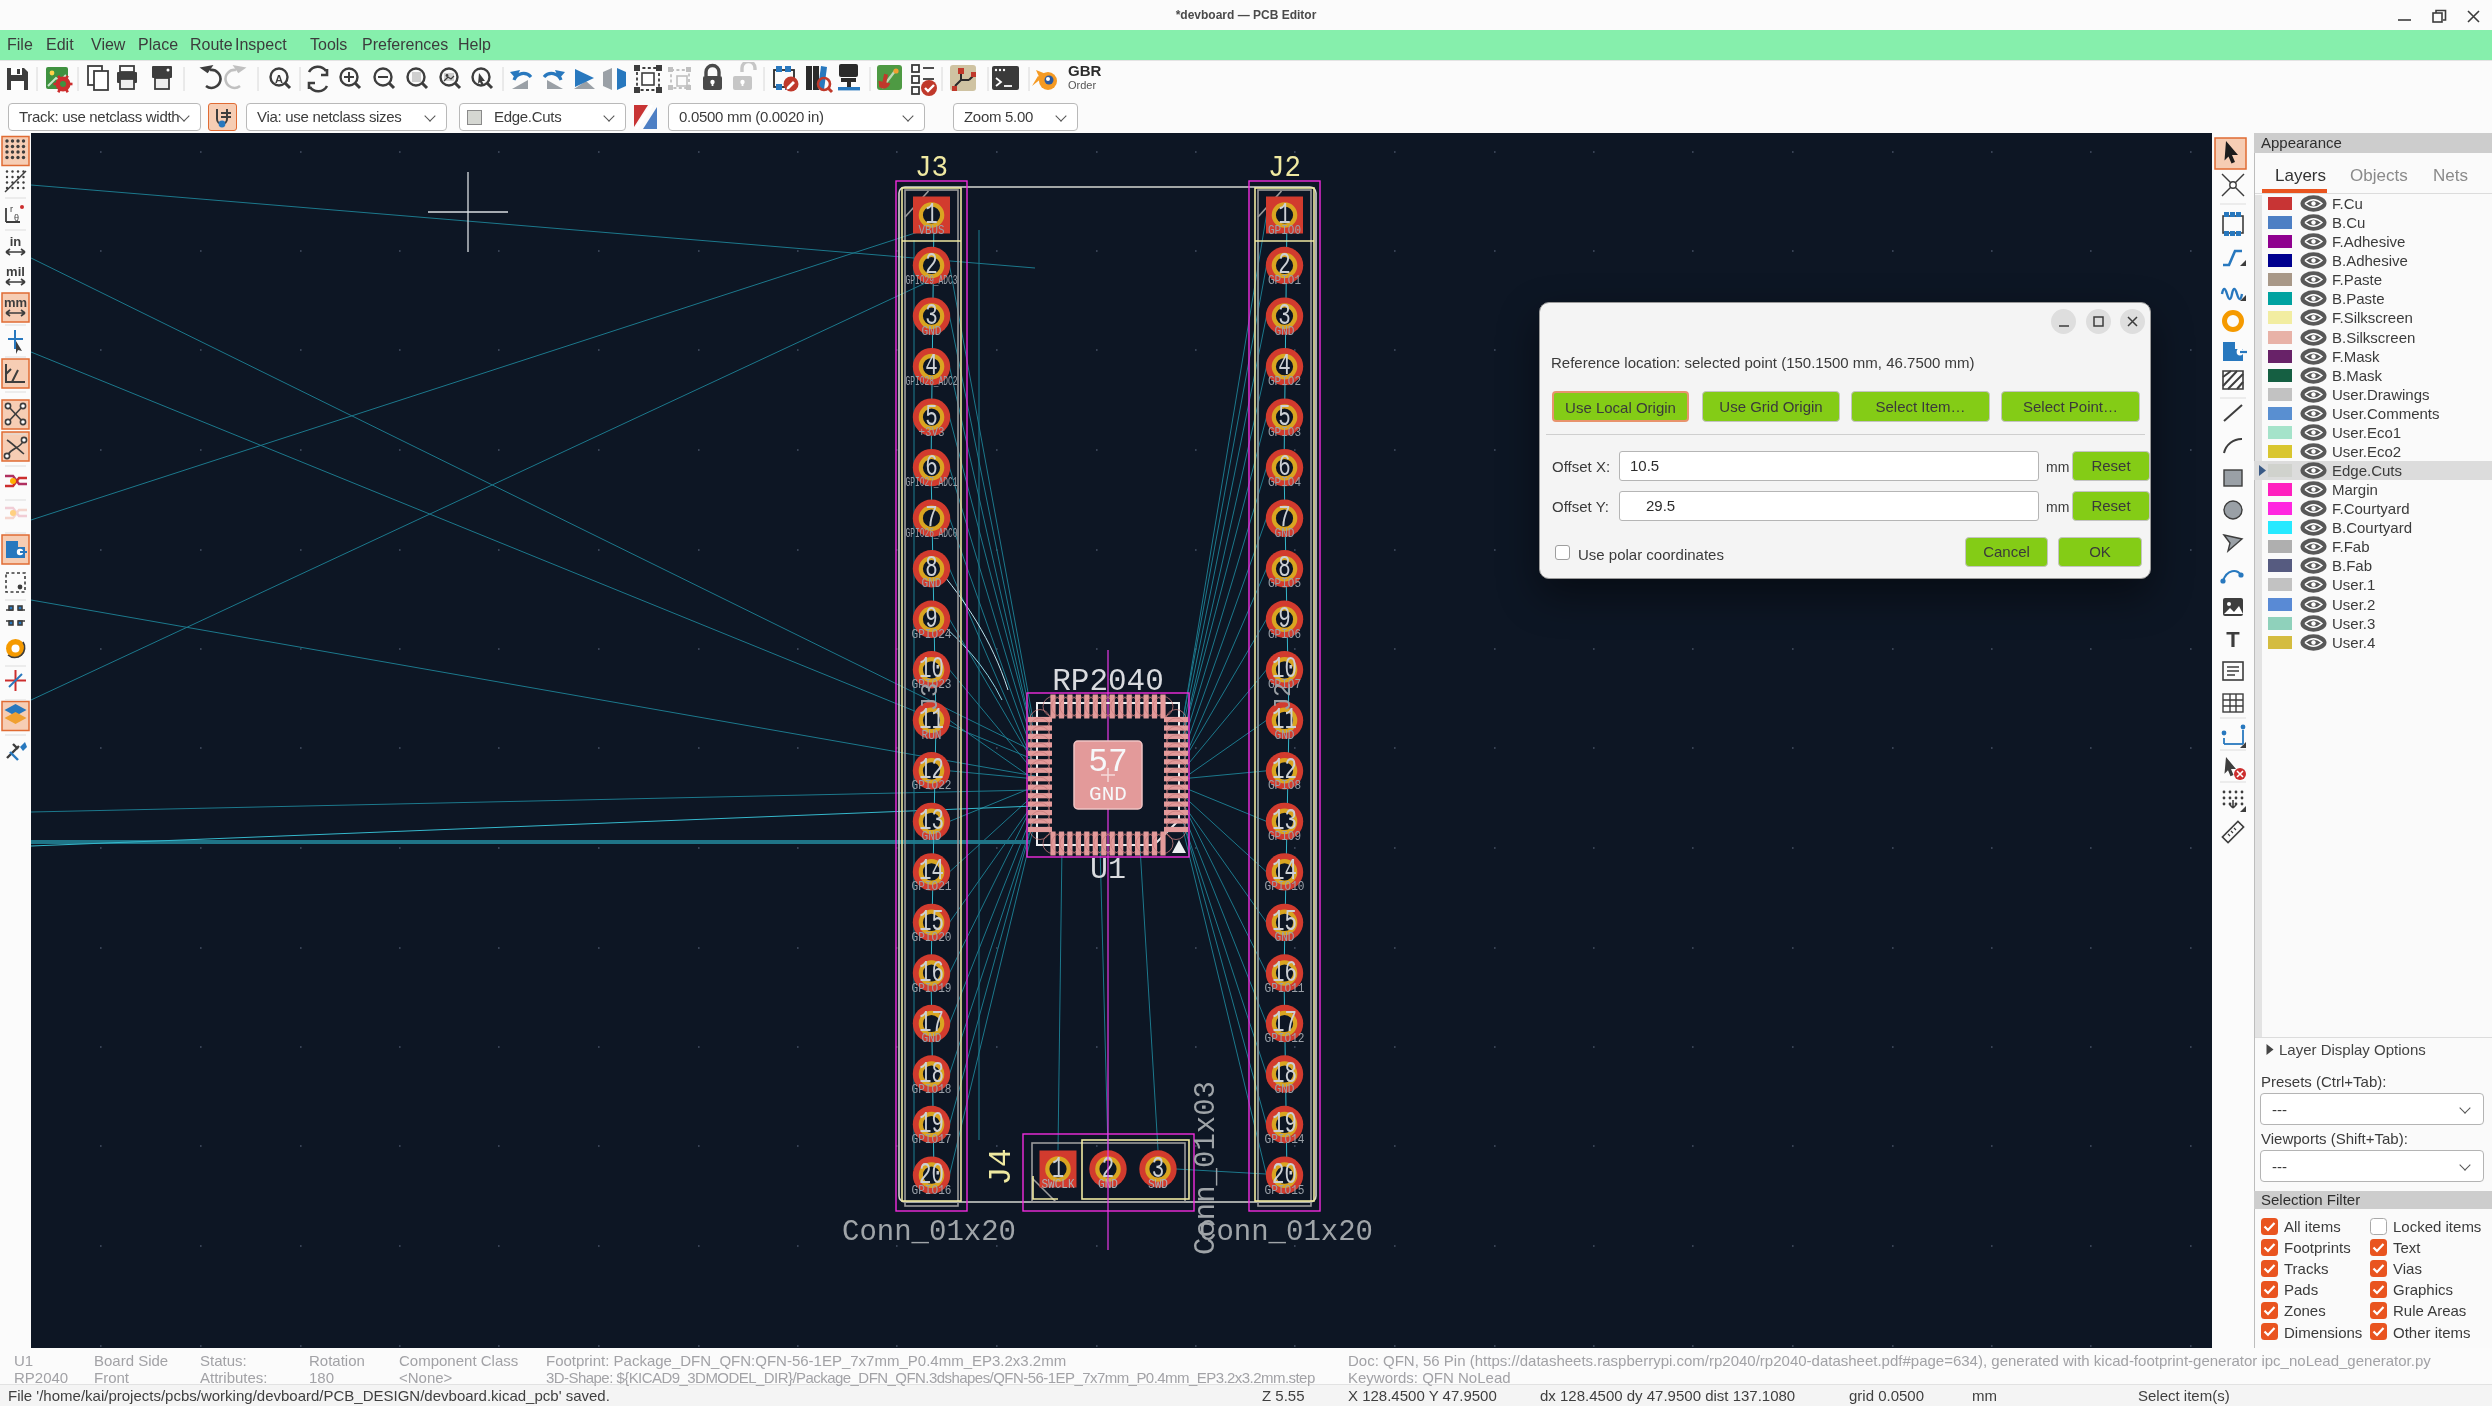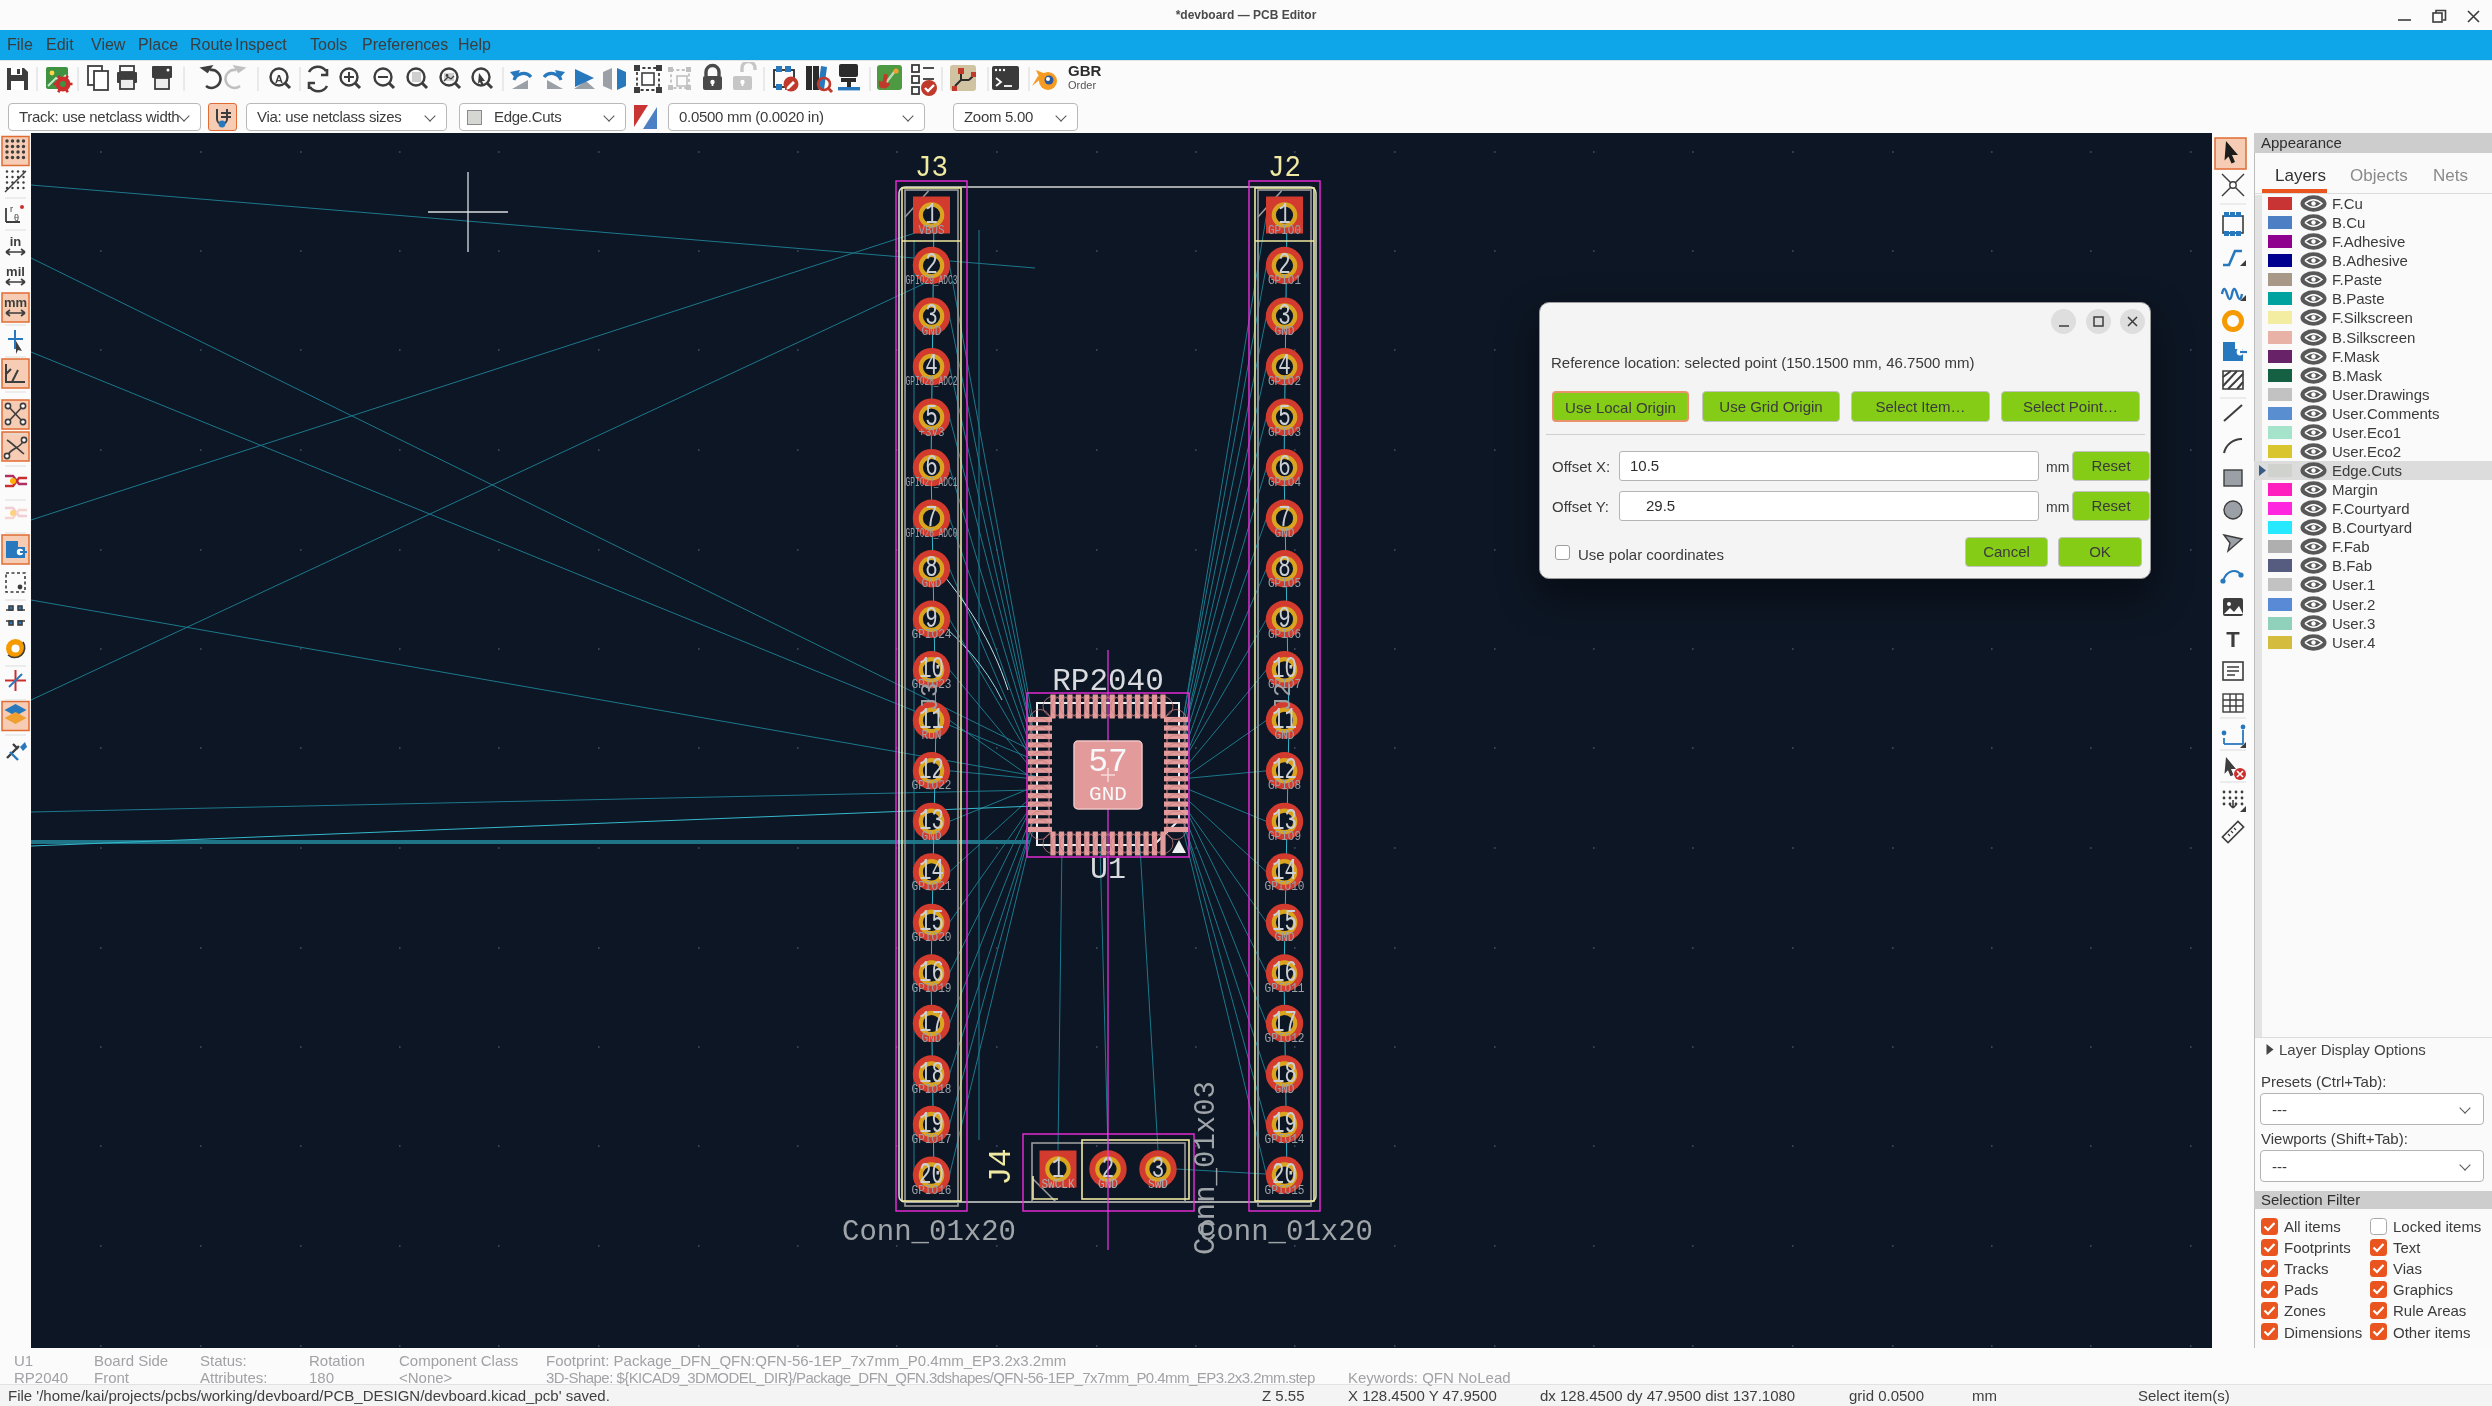--- a/index.html
+++ b/index.html
@@ -1,19 +1,19 @@
 <!DOCTYPE html>
 <html><head><meta charset="utf-8"><style>
 *{margin:0;padding:0;box-sizing:border-box}
 html,body{width:2492px;height:1406px;overflow:hidden;font-family:"Liberation Sans",sans-serif;background:#fbfbfb}
 #app{position:relative;width:2492px;height:1406px}
 .abs{position:absolute}
 #titlebar{left:0;top:0;width:2492px;height:30px;background:#fbfbfb}
 #title{width:100%;text-align:center;font-weight:bold;font-size:12px;color:#4a4a4a;line-height:30px}
-#menubar{left:0;top:30px;width:2492px;height:31px;background:#0ea5e9;border-bottom:1px solid #e4e4e4}
+#menubar{left:0;top:30px;width:2492px;height:31px;background:#86efac;border-bottom:1px solid #e4e4e4}
 .mi{position:absolute;top:0;height:31px;line-height:30px;font-size:16px;color:#3c3c3c}
 #tb1{left:0;top:62px;width:2492px;height:34px;background:#fbfbfb}
 #tb2{left:0;top:96px;width:2492px;height:38px;background:#fbfbfb}
 .dd{position:absolute;top:103px;height:28px;background:#fff;border:1px solid #b9b9b9;border-radius:4px;font-size:15px;color:#3c3c3c;line-height:26px}
 .dd .t{position:absolute;left:10px;top:0;white-space:nowrap;letter-spacing:-0.3px}
 .chev{position:absolute;width:8px;height:8px;border-right:1.6px solid #555;border-bottom:1.6px solid #555;transform:rotate(45deg)}
 .cv{position:absolute;right:12px;top:8px}
 #status1{left:0;top:1348px;width:2492px;height:36px;background:#fbfbfb}
 #status2{left:0;top:1384px;width:2492px;height:22px;background:#f4f4f4;border-top:1px solid #e2e2e2}
 .st{position:absolute;font-size:15px;white-space:nowrap;color:#a2a2a6}
@@ -1206,20 +1206,21 @@
 <span class="st" style="left:94px;top:1352px">Board Side</span>
 <span class="st" style="left:94px;top:1369px">Front</span>
 <span class="st" style="left:200px;top:1352px">Status:</span>
 <span class="st" style="left:200px;top:1369px">Attributes:</span>
 <span class="st" style="left:309px;top:1352px">Rotation</span>
 <span class="st" style="left:309px;top:1369px">180</span>
 <span class="st" style="left:399px;top:1352px">Component Class</span>
 <span class="st" style="left:399px;top:1369px">&lt;None&gt;</span>
 <span class="st" style="left:546px;top:1352px">Footprint: Package_DFN_QFN:QFN-56-1EP_7x7mm_P0.4mm_EP3.2x3.2mm</span>
 <span class="st" style="left:546px;top:1369px;letter-spacing:-0.55px">3D-Shape: ${KICAD9_3DMODEL_DIR}/Package_DFN_QFN.3dshapes/QFN-56-1EP_7x7mm_P0.4mm_EP3.2x3.2mm.step</span>
+<span class="st" style="left:1348px;top:1352px;letter-spacing:0px">Doc: QFN, 56 Pin (https://datasheets.raspberrypi.com/rp2040/rp2040-datasheet.pdf#page=634), generated with kicad-footprint-generator ipc_noLead_generator.py</span>
 <span class="st" style="left:1348px;top:1369px">Keywords: QFN NoLead</span>
 <span class="st3" style="left:8px;top:1387px">File '/home/kai/projects/pcbs/working/devboard/PCB_DESIGN/devboard.kicad_pcb' saved.</span>
 <span class="st3" style="left:1262px;top:1387px">Z 5.55</span>
 <span class="st3" style="left:1348px;top:1387px">X 128.4500 Y 47.9500</span>
 <span class="st3" style="left:1540px;top:1387px">dx 128.4500  dy 47.9500  dist 137.1080</span>
 <span class="st3" style="left:1849px;top:1387px">grid 0.0500</span>
 <span class="st3" style="left:1972px;top:1387px">mm</span>
 <span class="st3" style="left:2138px;top:1387px">Select item(s)</span>
 <div id="dialog" class="abs">
 <div class="wbtn" style="left:511px;top:6px"></div>

